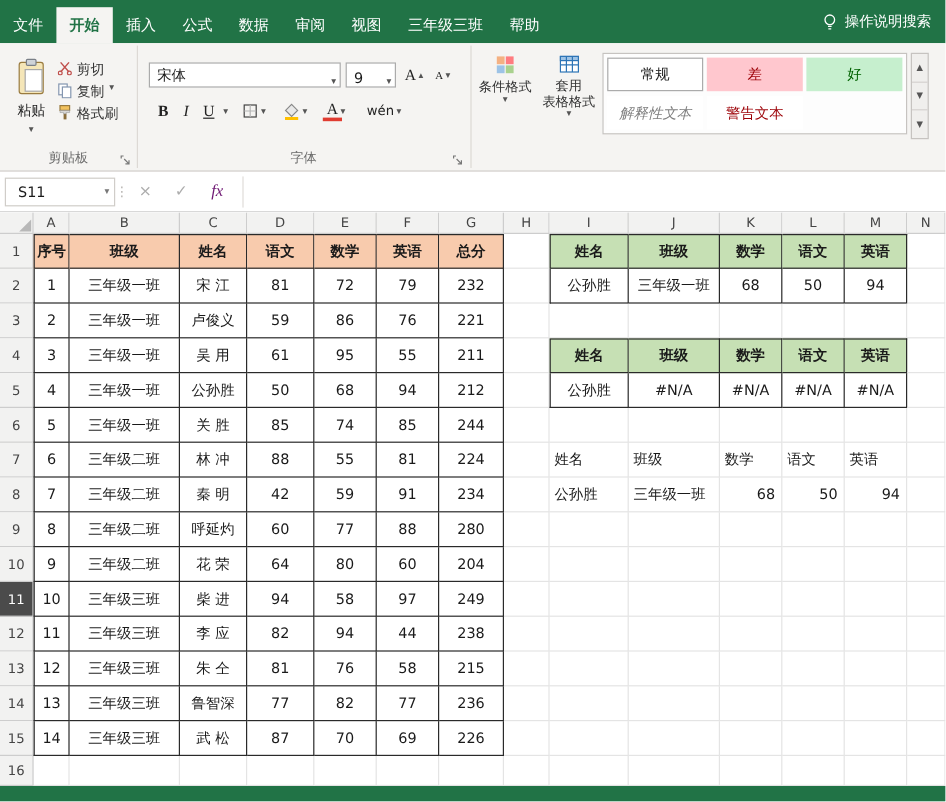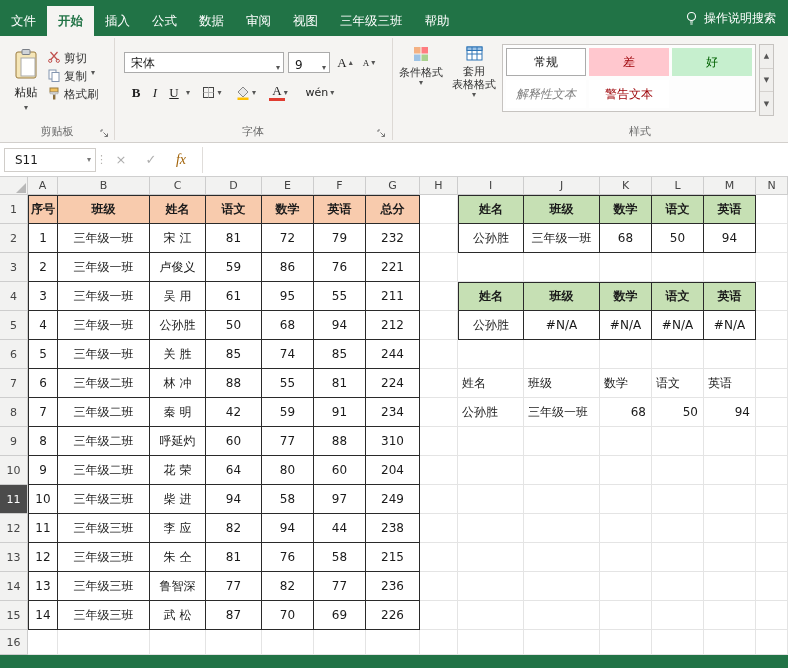--- a/index.html
+++ b/index.html
@@ -42,21 +42,21 @@
   .gscroll { position:absolute; left:759px; top:8px; width:15px; height:72px; display:flex; flex-direction:column; border:1px solid #c6c3c0; background:#f0efed; }
   .gs { flex:1; display:flex; align-items:center; justify-content:center; font-size:7px; color:#555; border-bottom:1px solid #d5d2cf; }
   .gs:last-child { border-bottom:none; }
 
   
   .fbar { height:34px; background:#fff; border-bottom:1px solid #cfcfcf; display:flex; align-items:center; }
   .namebox { width:92px; height:24px; margin-left:4px; background:#fff; border:1px solid #d0cdc9; display:flex; align-items:center; padding:0 4px 0 10px; font-size:12px; }
   .namebox .caret { margin-left:auto; color:#777; }
   .fdots { width:10px; text-align:center; color:#b5b2af; font-size:11px; }
   .fb-btn { width:30px; height:24px; display:flex; align-items:center; justify-content:center; color:#adadad; font-size:13px; }
-  .fb-fx { color:#a16207; font-family:"Liberation Serif","DejaVu Serif",serif; font-style:italic; font-size:14px; }
+  .fb-fx { color:#701a75; font-family:"Liberation Serif","DejaVu Serif",serif; font-style:italic; font-size:14px; }
   .finput { flex:1; height:26px; border-left:1px solid #e0ddda; margin-left:6px; background:#fff; }
 
   
   .sheet { position:relative; width:788px; height:478px; overflow:hidden; background:#fff;
     display:grid;
     grid-template-columns:28px 30px 92px 56px 56px 52px 52px 54px 38px 66px 76px 52px 52px 52px 32px;
     grid-template-rows:18px repeat(15,29px) 25px; }
   .hc { background:#f2f2f1; border-right:1px solid #cdcdcd; border-bottom:1px solid #cdcdcd; display:flex; align-items:center; justify-content:center; font-size:11px; color:#454545; overflow:hidden; }
   .hc.sel { background:#4b4b4b; color:#fff; }
   .corner { position:relative; }
@@ -227,21 +227,20 @@
         <div class="gcell bad">差</div>
         <div class="gcell good">好</div>
         <div class="gcell explanatory">解释性文本</div>
         <div class="gcell warning">警告文本</div>
       </div>
     <div class="gscroll">
       <div class="gs">▲</div>
       <div class="gs">▼</div>
       <div class="gs">▼</div>
     </div>
-    <div class="glabel" style="left:500px;width:280px;">样式</div>
   </div>
 
   <div class="fbar">
     <div class="namebox">
       <span>S11</span>
       <span class="caret">▾</span>
     </div>
     <div class="fdots">⋮</div>
     <div class="fb-btn">×</div>
     <div class="fb-btn">✓</div>
@@ -394,21 +393,21 @@
       <div class="cl ar" style="grid-area: 9 / 12;">68</div>
       <div class="cl ar" style="grid-area: 9 / 13;">50</div>
       <div class="cl ar" style="grid-area: 9 / 14;">94</div>
       <div class="cl" style="grid-area: 9 / 15;"></div>
       <div class="cl bd bl" style="grid-area: 10 / 2;">8</div>
       <div class="cl bd" style="grid-area: 10 / 3;">三年级二班</div>
       <div class="cl bd" style="grid-area: 10 / 4;">呼延灼</div>
       <div class="cl bd" style="grid-area: 10 / 5;">60</div>
       <div class="cl bd" style="grid-area: 10 / 6;">77</div>
       <div class="cl bd" style="grid-area: 10 / 7;">88</div>
-      <div class="cl bd" style="grid-area: 10 / 8;">310</div>
+      <div class="cl bd" style="grid-area: 10 / 8;">280</div>
       <div class="cl" style="grid-area: 10 / 9;"></div>
       <div class="cl" style="grid-area: 10 / 10;"></div>
       <div class="cl" style="grid-area: 10 / 11;"></div>
       <div class="cl" style="grid-area: 10 / 12;"></div>
       <div class="cl" style="grid-area: 10 / 13;"></div>
       <div class="cl" style="grid-area: 10 / 14;"></div>
       <div class="cl" style="grid-area: 10 / 15;"></div>
       <div class="cl bd bl" style="grid-area: 11 / 2;">9</div>
       <div class="cl bd" style="grid-area: 11 / 3;">三年级二班</div>
       <div class="cl bd" style="grid-area: 11 / 4;">花 荣</div>

